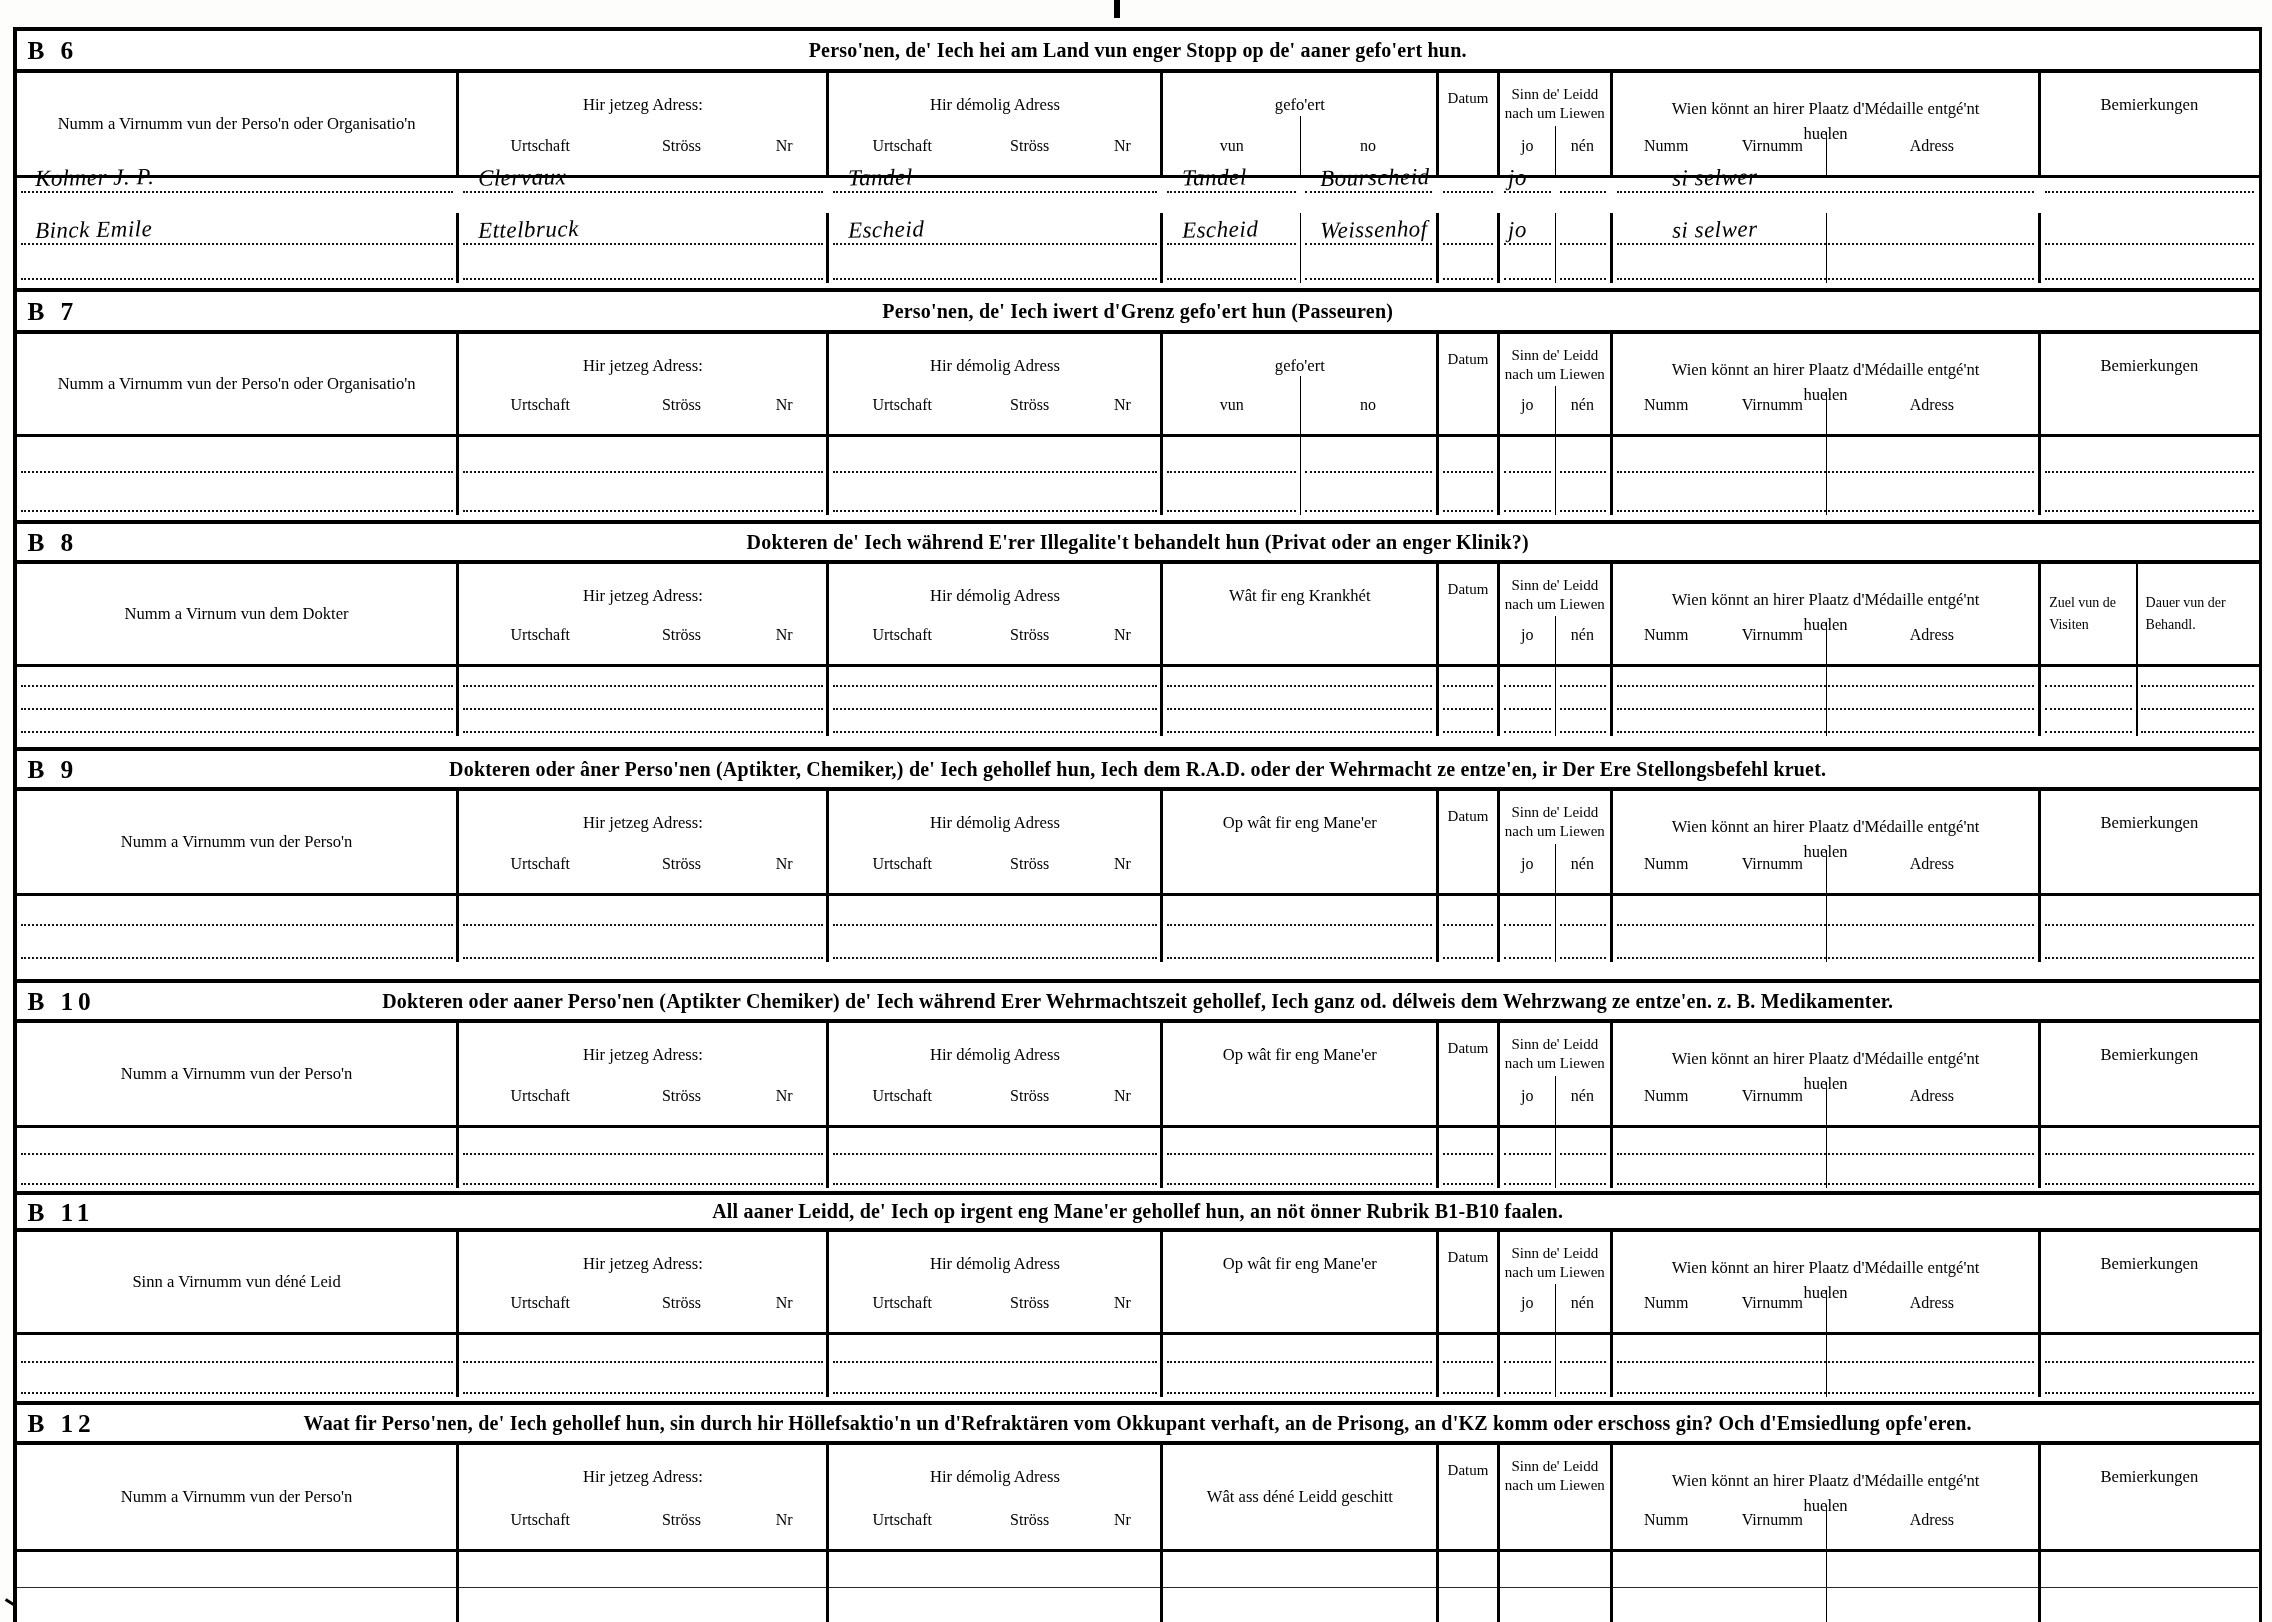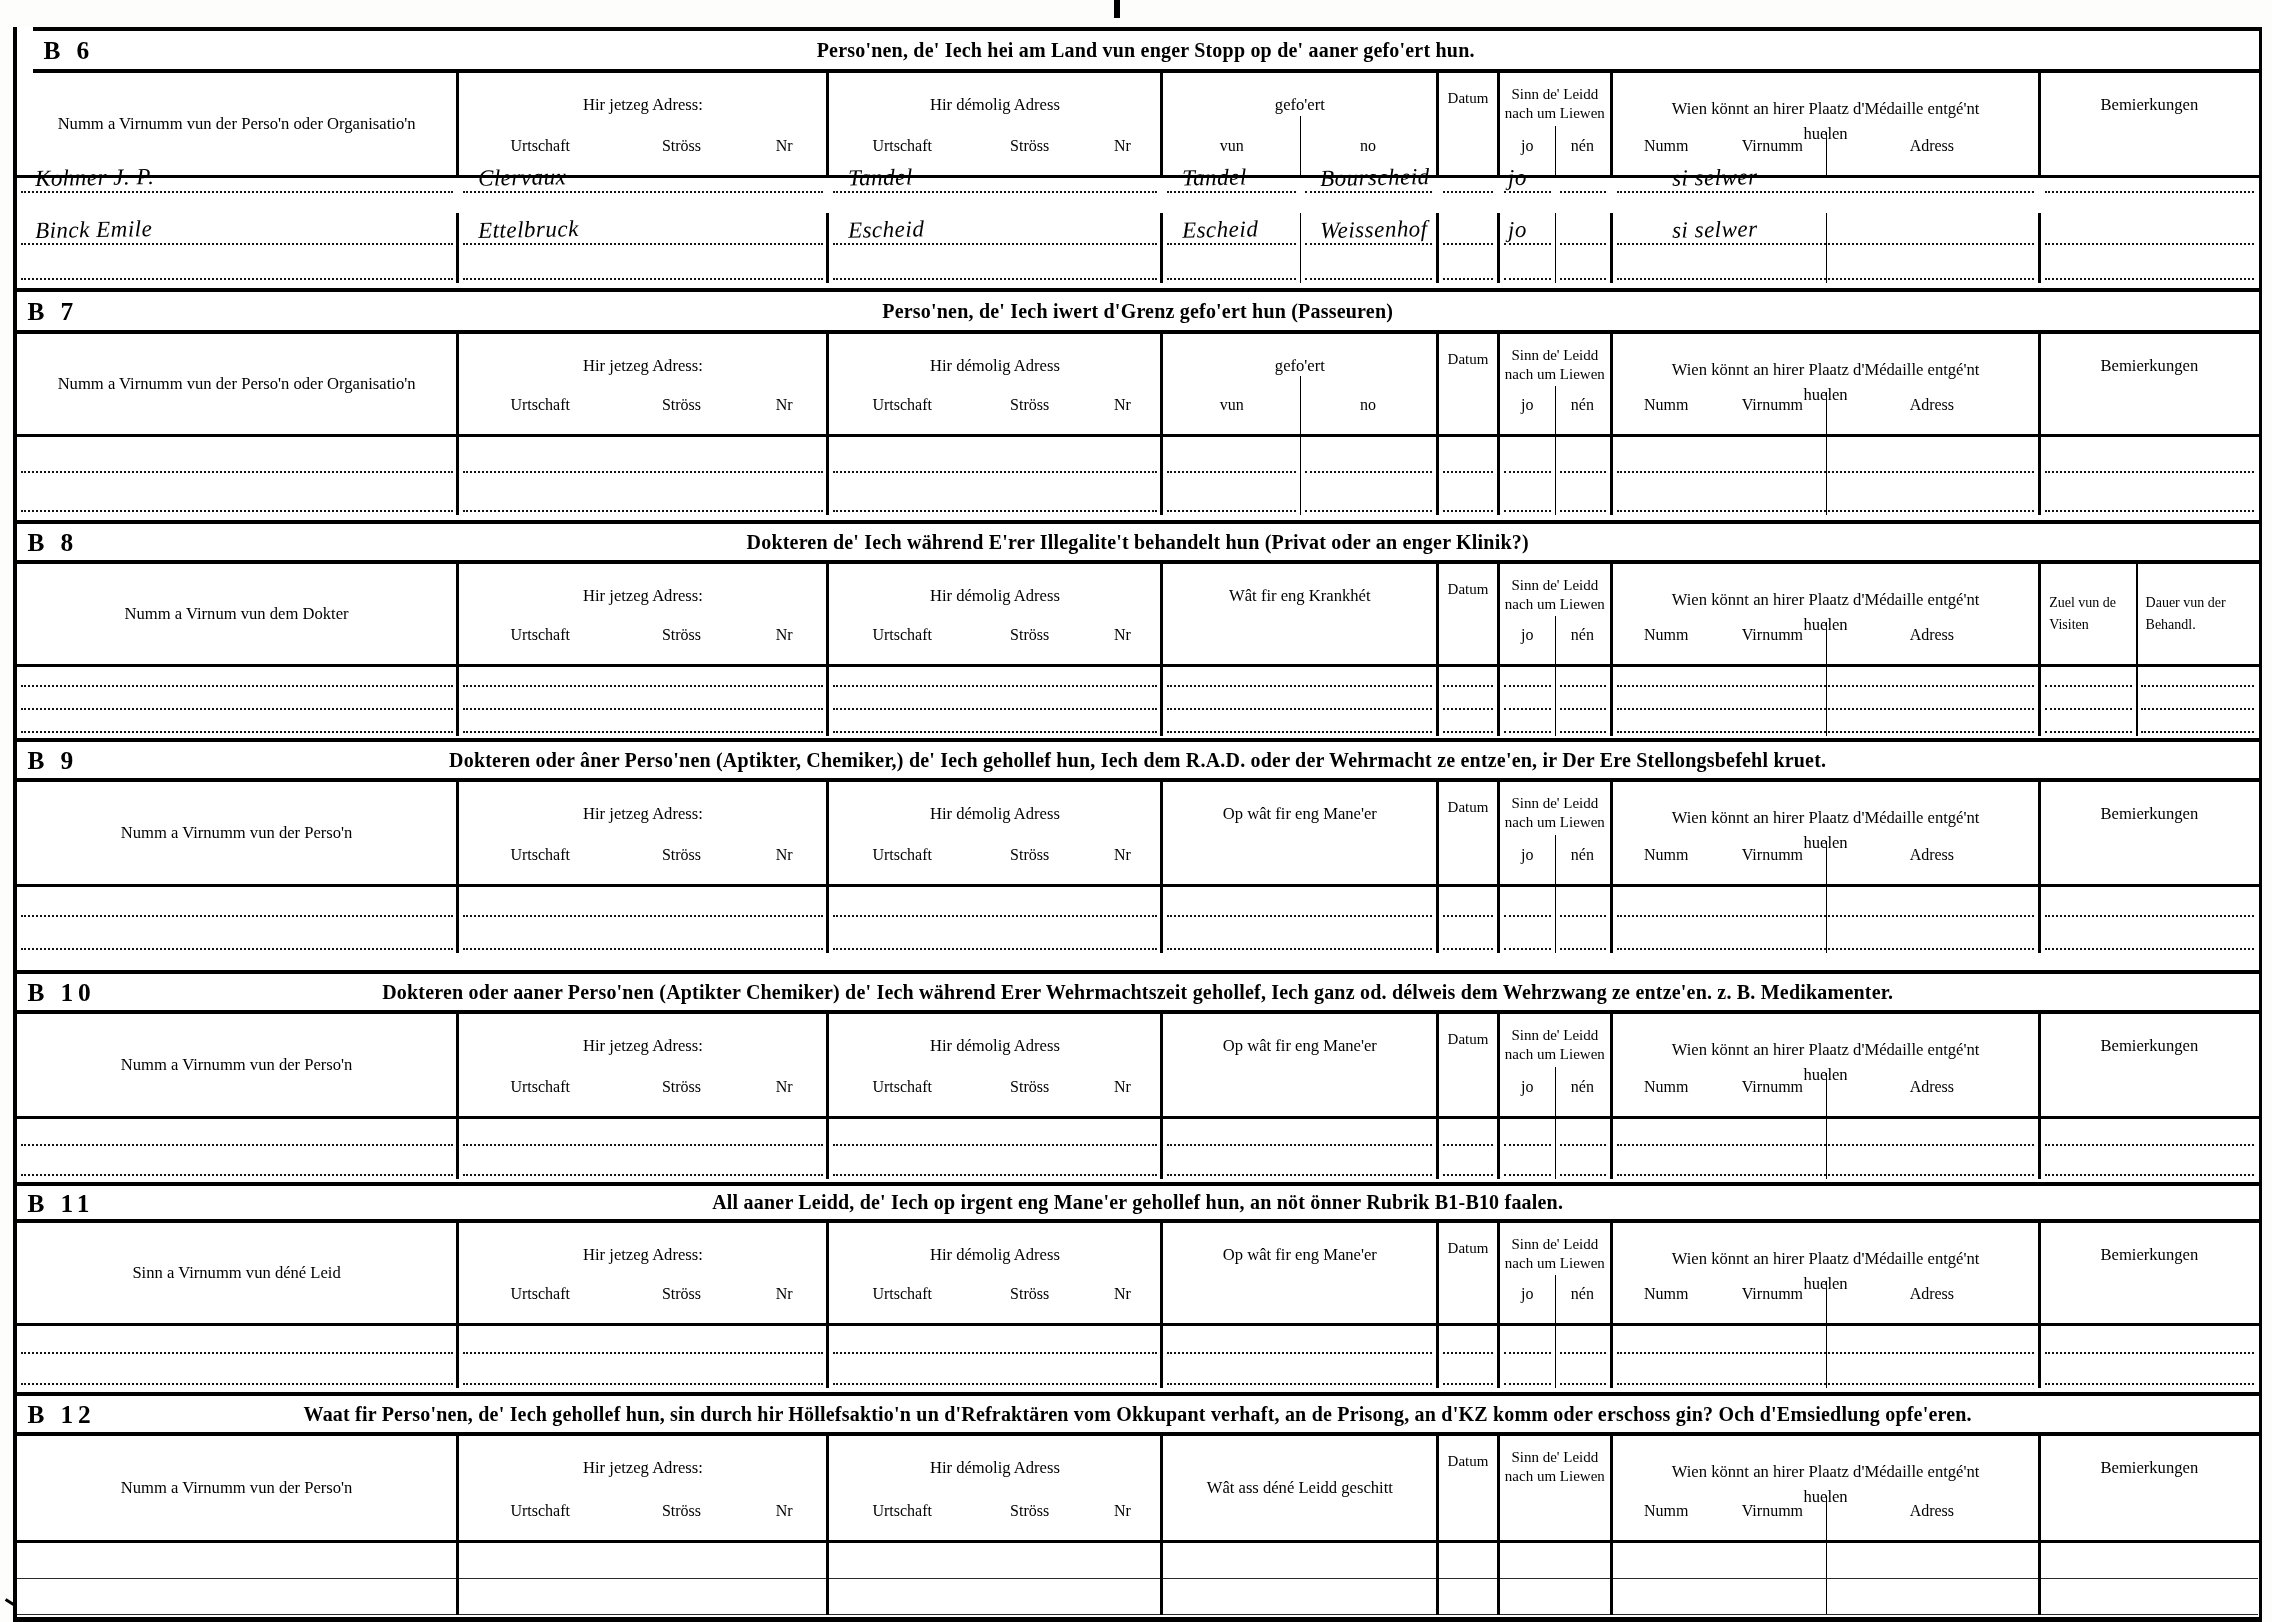--- a/index.html
+++ b/index.html
@@ -71,21 +71,21 @@
   .cell.medaille .hw{left:59px}
 </style>
 </head>
 <body>
 
 <div class="page">
   <div class="top-tick"></div>
   <div class="corner-mark"></div>
   <div id="tbl">
       <section class="section split-action">
-    <div class="title-row" style="height: 46px; margin-left: 16px;">
+    <div class="title-row" style="height: 46px;">
       <span class="sec-id">B 6</span>
       <span class="sec-title">Perso'nen, de' Iech hei am Land vun enger Stopp op de' aaner gefo'ert hun.</span>
     </div>
     <div class="header-row" style="height: 105px;">
       <div class="hcol name">
         <span>Numm a Virnumm vun der Perso'n oder Organisatio'n</span>
       </div>
       <div class="hcol jetzeg">
         <span class="toplabel">Hir jetzeg Adress:</span>
         <div class="subrow adr">
@@ -520,21 +520,21 @@
     <div class="cell zuel">
               <span class="hw"></span>
             </div>
     <div class="cell dauer">
               <span class="hw"></span>
             </div>
   </div>
         </div>
   </section>
       <section class="section">
-    <div class="title-row" style="height: 44px;">
+    <div class="title-row" style="height: 44px; margin-top: 9px;">
       <span class="sec-id">B 9</span>
       <span class="sec-title">Dokteren oder âner Perso'nen (Aptikter, Chemiker,) de' Iech gehollef hun, Iech dem R.A.D. oder der Wehrmacht ze entze'en, ir Der Ere Stellongsbefehl kruet.</span>
     </div>
     <div class="header-row" style="height: 105px;">
       <div class="hcol name">
         <span>Numm a Virnumm vun der Perso'n</span>
       </div>
       <div class="hcol jetzeg">
         <span class="toplabel">Hir jetzeg Adress:</span>
         <div class="subrow adr">

